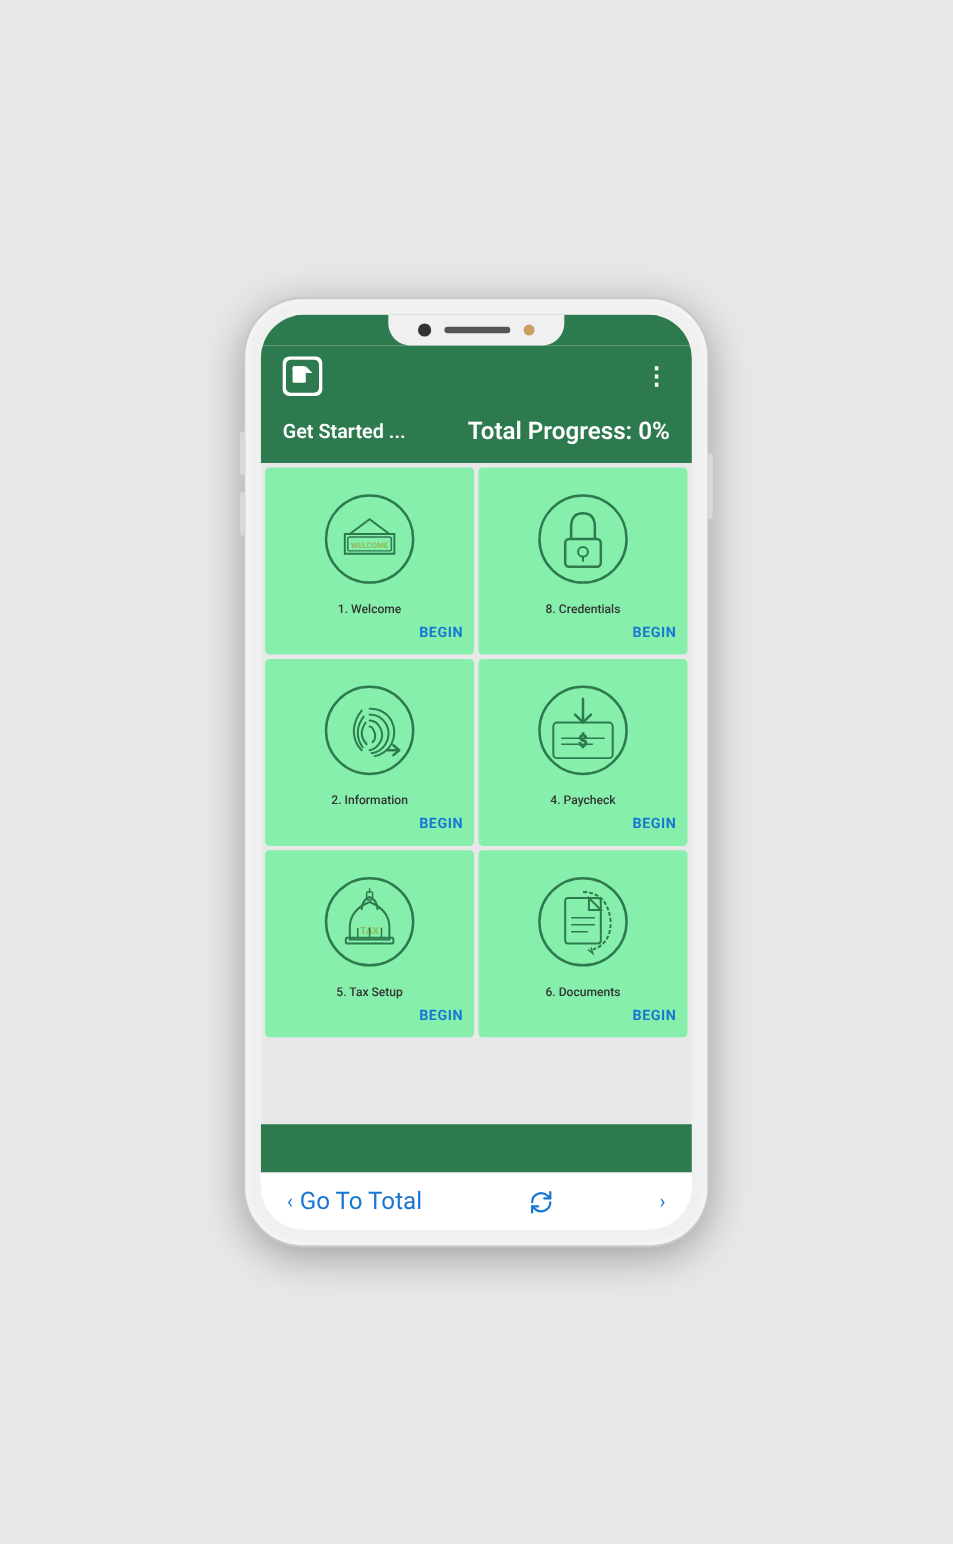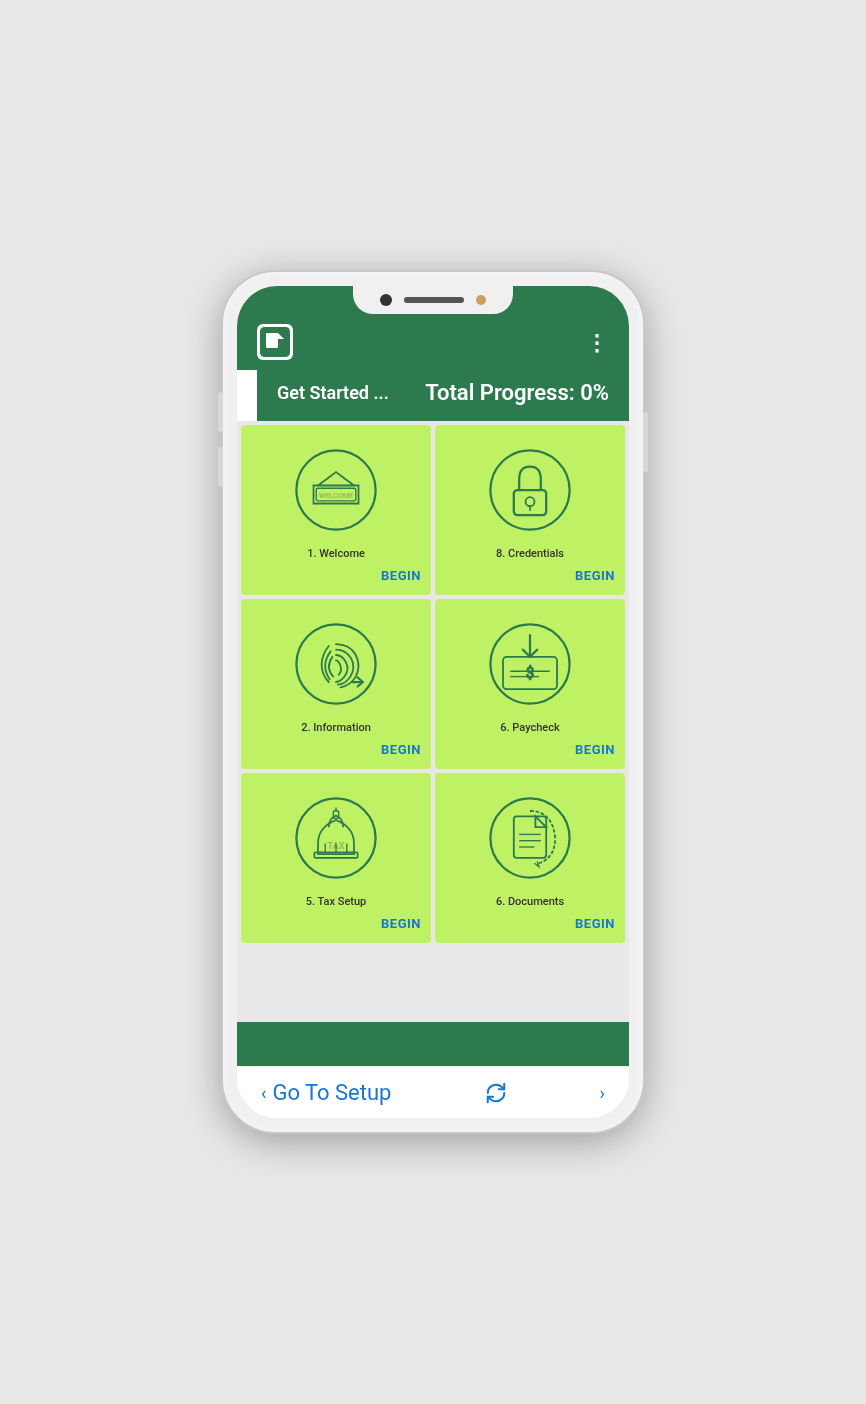--- a/index.html
+++ b/index.html
@@ -137,21 +137,20 @@
     }
 
     
     .progress-header {
       background: #2d7a4f;
       padding: 10px 20px 16px;
       display: flex;
       justify-content: space-between;
       align-items: center;
       flex-shrink: 0;
-      margin-left: 20px;
     }
 
     .progress-title {
       color: white;
       font-size: 18px;
       font-weight: 600;
     }
 
     .progress-value {
       color: white;
@@ -167,21 +166,21 @@
       padding: 4px;
     }
 
     .grid {
       display: grid;
       grid-template-columns: 1fr 1fr;
       gap: 4px;
     }
 
     .card {
-      background: #bef264;
+      background: #86efac;
       border-radius: 4px;
       padding: 20px 10px 12px;
       display: flex;
       flex-direction: column;
       align-items: center;
       cursor: pointer;
     }
 
     .card-icon {
       width: 90px;
@@ -341,21 +340,21 @@
 
               <text x="50" y="66" text-anchor="middle" font-size="16" fill="none" stroke="#2d7a4f" stroke-width="1.5">$</text>
 
               <line x1="50" y1="18" x2="50" y2="42" stroke="#2d7a4f" stroke-width="2.5" stroke-linecap="round"></line>
               <path d="M42 34 L50 42 L58 34" fill="none" stroke="#2d7a4f" stroke-width="2.5" stroke-linecap="round" stroke-linejoin="round"></path>
 
               <line x1="28" y1="58" x2="72" y2="58" stroke="#2d7a4f" stroke-width="1.5"></line>
               <line x1="28" y1="64" x2="60" y2="64" stroke="#2d7a4f" stroke-width="1.5"></line>
             </svg>
           </div>
-          <div class="card-title">6. Paycheck</div>
+          <div class="card-title">4. Paycheck</div>
           <div class="card-begin">BEGIN</div>
         </div>
 
         <div class="card">
           <div class="card-icon">
             <svg viewBox="0 0 100 100" xmlns="http://www.w3.org/2000/svg">
               <circle cx="50" cy="50" r="44" fill="none" stroke="#2d7a4f" stroke-width="2.5"></circle>
 
               <path d="M30 68 L30 56 Q30 38 50 30 Q70 38 70 56 L70 68 Z" fill="none" stroke="#2d7a4f" stroke-width="2"></path>
 
@@ -399,21 +398,21 @@
         </div>
 
       </div>
     </div>
 
     <div class="bottom-bar"></div>
 
     <div class="nav-bar">
       <div class="nav-btn">
         <span style="font-size:18px;">‹</span>
-        <span>Go To Setup</span>
+        <span>Go To Total</span>
       </div>
       <div class="nav-btn">
         <svg width="22" height="22" viewBox="0 0 24 24" fill="none" stroke="#1976d2" stroke-width="2.2" stroke-linecap="round" stroke-linejoin="round">
           <path d="M21 2v6h-6"></path>
           <path d="M3 12a9 9 0 0 1 15-6.7L21 8"></path>
           <path d="M3 22v-6h6"></path>
           <path d="M21 12a9 9 0 0 1-15 6.7L3 16"></path>
         </svg>
       </div>
       <div class="nav-btn">

